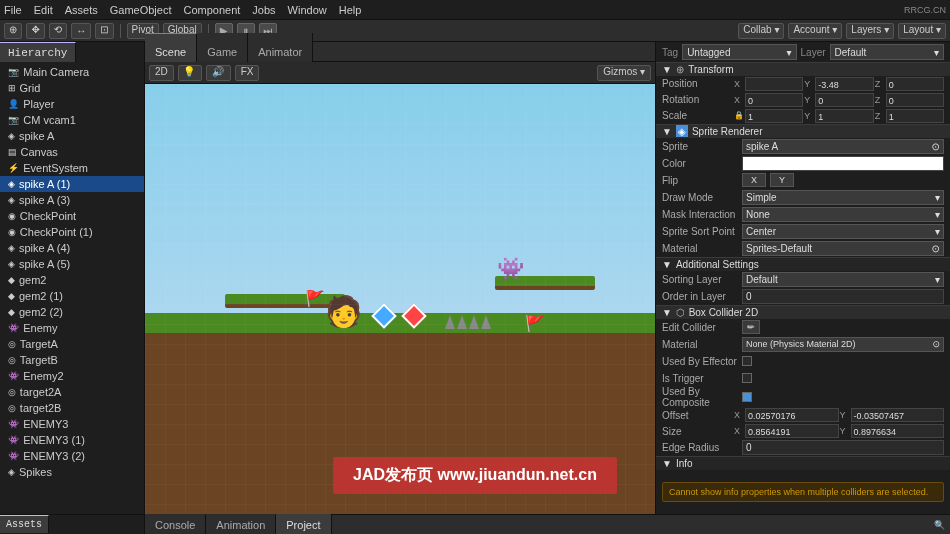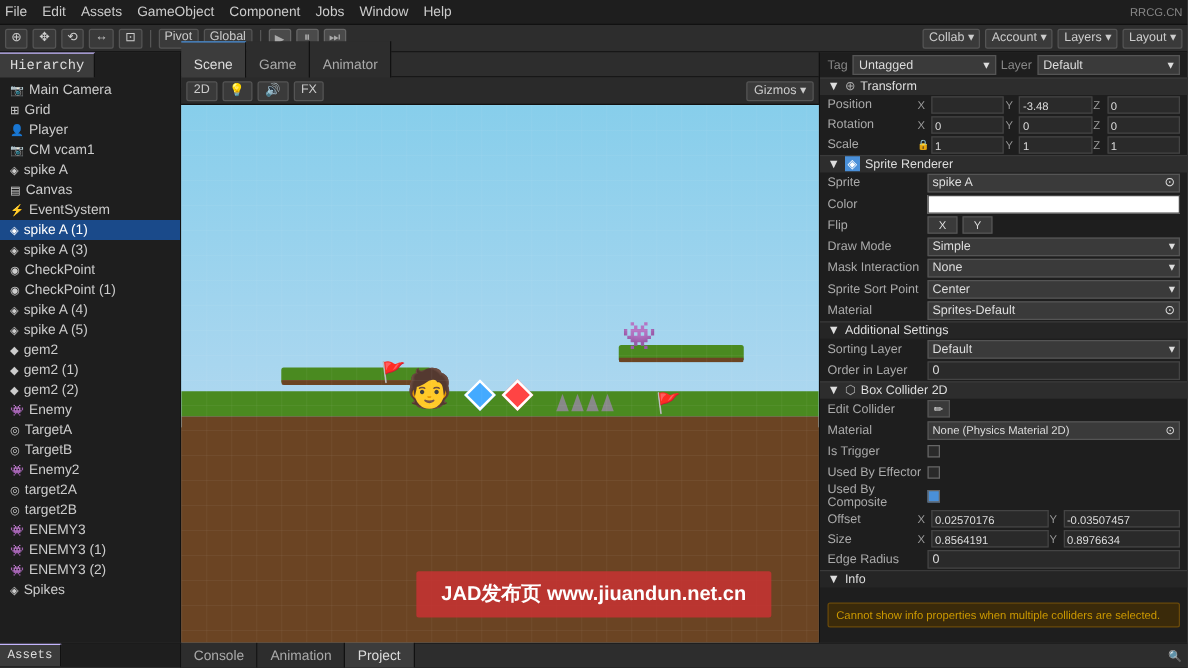--- a/index.html
+++ b/index.html
@@ -448,25 +448,25 @@
       </div>
     </div>
     <div class="inspector-row">
       <span class="inspector-label">Material</span>
       <div class="inspector-select" style="font-size:9px;">
         <span>None (Physics Material 2D)</span>
         <span>⊙</span>
       </div>
     </div>
     <div class="inspector-row">
+      <span class="inspector-label">Used By Effector</span>
+      <div class="inspector-checkbox"></div>
+    </div>
+    <div class="inspector-row">
       <span class="inspector-label">Is Trigger</span>
-      <div class="inspector-checkbox"></div>
-    </div>
-    <div class="inspector-row">
-      <span class="inspector-label">Used By Effector</span>
       <div class="inspector-checkbox"></div>
     </div>
     <div class="inspector-row">
       <span class="inspector-label">Used By Composite</span>
       <div class="inspector-checkbox checked"></div>
     </div>
     <div class="xyz-row">
       <span class="xyz-label">Offset</span>
       <div class="xyz-field">
         <div class="xyz-component">

